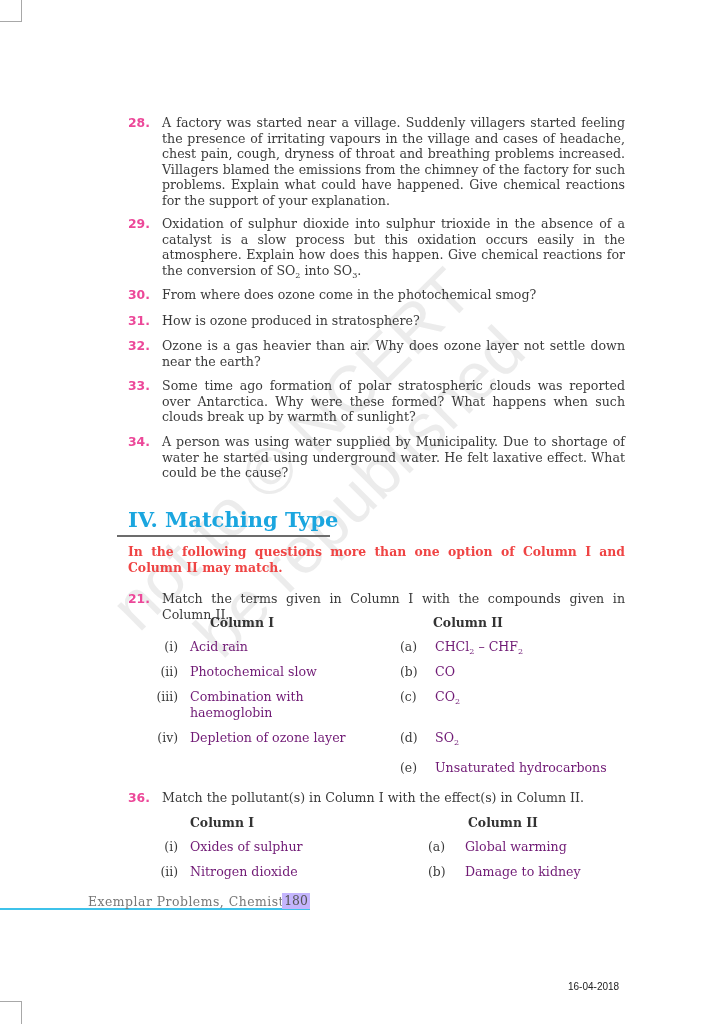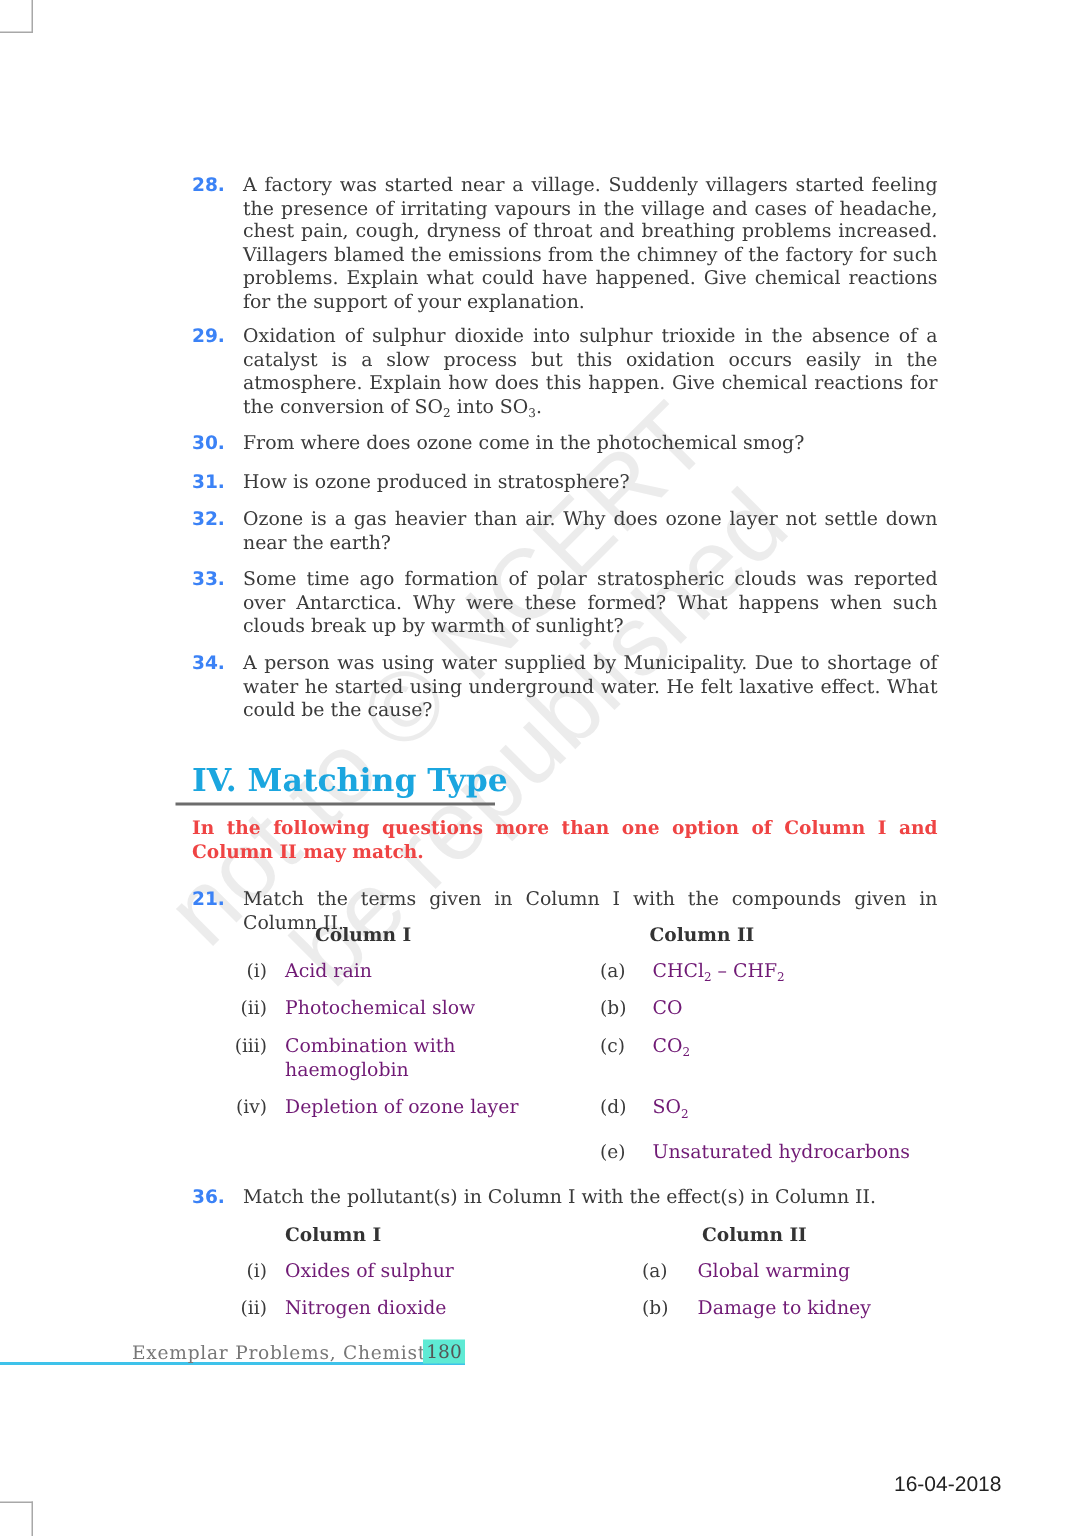--- a/index.html
+++ b/index.html
@@ -8,37 +8,37 @@
   .crop-tl { position: absolute; left: 0; top: 0; width: 21px; height: 21px;
              border-right: 1.5px solid #a8a8a8; border-bottom: 1.5px solid #a8a8a8; }
   .crop-bl { position: absolute; left: 0; top: 1001px; width: 21px; height: 23px;
              border-right: 1.5px solid #a8a8a8; border-top: 1.5px solid #a8a8a8; }
   .watermark { position: absolute; left: 95px; top: 590px; transform: rotate(-45deg);
                transform-origin: left top; font-family: "Liberation Sans", sans-serif;
                font-size: 66px; color: rgba(200,200,200,0.35); white-space: nowrap;
                line-height: 78px; pointer-events: none; }
   .q { position: absolute; left: 128px; width: 497px; font-size: 12.6px; line-height: 15.6px; }
   .q .num { position: absolute; left: 0; top: 0; font-family: "DejaVu Sans", "Liberation Sans", sans-serif;
-            font-weight: bold; color: #3b82f6; font-size: 12.4px; }
+            font-weight: bold; color: #ec4899; font-size: 12.4px; }
   .q .txt { margin-left: 34px; text-align: justify; }
   sub { font-size: 8px; vertical-align: -3px; line-height: 0; }
   .section-title { position: absolute; left: 128px; top: 507px; font-family: "DejaVu Serif", serif;
                    font-weight: bold; font-size: 21px; color: #1ba6df; }
   .section-rule { position: absolute; left: 117px; top: 535px; width: 213px; height: 2px; background: #6c6c6c; }
   .instr { position: absolute; left: 128px; top: 544px; width: 497px; font-weight: bold;
            font-size: 12.4px; line-height: 16px; color: #ef4444; text-align: justify; }
   .colhead { position: absolute; font-weight: bold; font-size: 12.4px; color: #333; }
   .row-label { position: absolute; font-size: 12.4px; color: #3a3a3a; text-align: right; }
   .row-text { position: absolute; font-size: 12.6px; line-height: 15.6px; color: #701a75; }
   .footer-line { position: absolute; left: 0; top: 908px; width: 310px; height: 1.5px; background: #3ec2ea; }
   .footer-text { position: absolute; left: 88px; top: 894px; font-size: 12.4px; color: #777; letter-spacing: 0.5px; }
-  .page-num { position: absolute; left: 282px; top: 893px; width: 28px; height: 16px; background: #5eead4;
+  .page-num { position: absolute; left: 282px; top: 893px; width: 28px; height: 16px; background: #c4b5fd;
               font-size: 12.4px; color: #555; text-align: center; line-height: 15px; }
-  .date { position: absolute; left: 596px; top: 981px; font-family: "Liberation Sans", sans-serif;
-          font-size: 14px; color: #222; }
+  .date { position: absolute; left: 568px; top: 981px; font-family: "Liberation Sans", sans-serif;
+          font-size: 10px; color: #222; }
 </style>
 </head>
 <body>
 
 <div class="crop-tl"></div>
 <div class="crop-bl"></div>
 
 <div class="watermark">
   <div>not to © NCERT</div>
   <div style="margin-left:40px">be republished</div>

